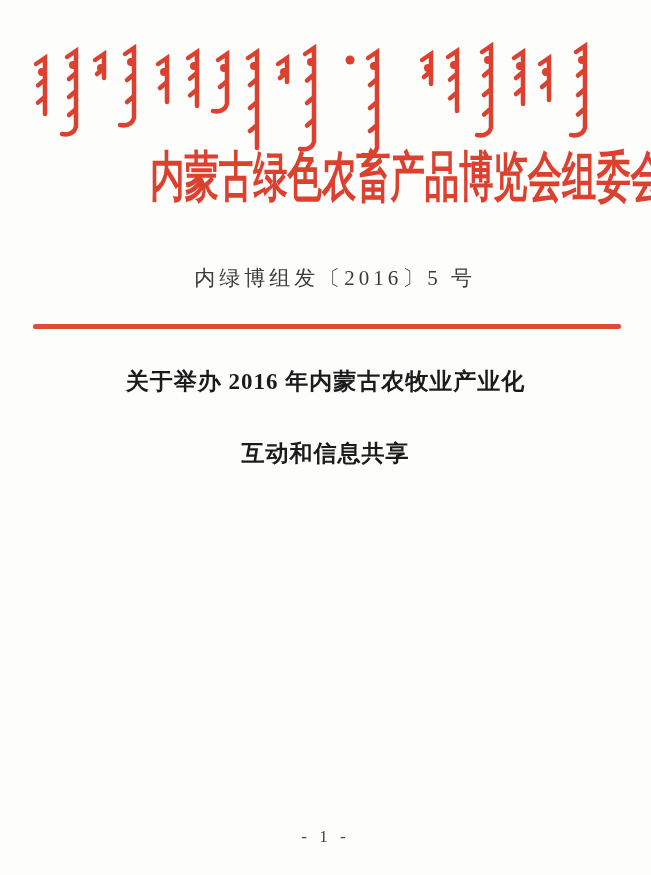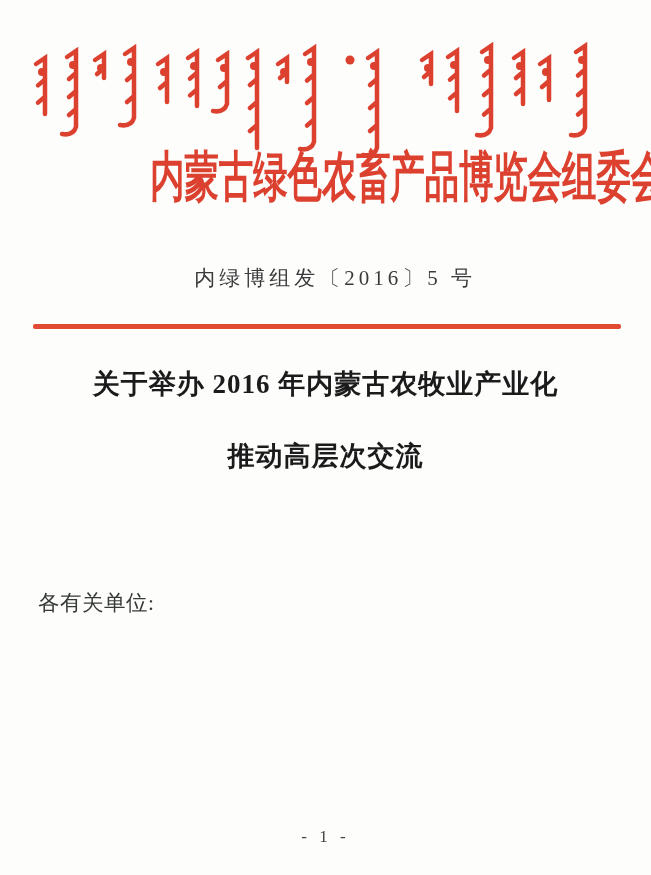--- a/index.html
+++ b/index.html
@@ -53,21 +53,21 @@
     width: 588px;
     height: 5px;
     background: #e14b33;
     border-radius: 2px;
   }
   .doc-title-line1, .doc-title-line2 {
     position: absolute;
     left: 0; right: 0;
     text-align: center;
     font-weight: 700;
-    font-size: 27px;
+    font-size: 23px;
     letter-spacing: 1px;
     color: #1b1b1b;
     white-space: nowrap;
   }
   .doc-title-line1 { top: 366px; }
   .doc-title-line2 { top: 438px; }
   .body-block {
     position: absolute;
     top: 582px;
     left: 38px;
@@ -172,21 +172,20 @@
 
   <div class="org-title">
     <span class="squeeze">内蒙古绿色农畜产品博览会组委会文件</span>
   </div>
 
   <div class="doc-number">内绿博组发〔2016〕5 号</div>
 
   <div class="red-rule"></div>
 
   <div class="doc-title-line1">关于举办 2016 年内蒙古农牧业产业化</div>
-  <div class="doc-title-line2">推动高层次交流</div>
+  <div class="doc-title-line2">互动和信息共享</div>
 
   <div class="body-block">
-    <div class="salutation">各有关单位:</div>
   </div>
 
   <div class="page-number">- 1 -</div>
 
 </div>
 
 </body></html>

